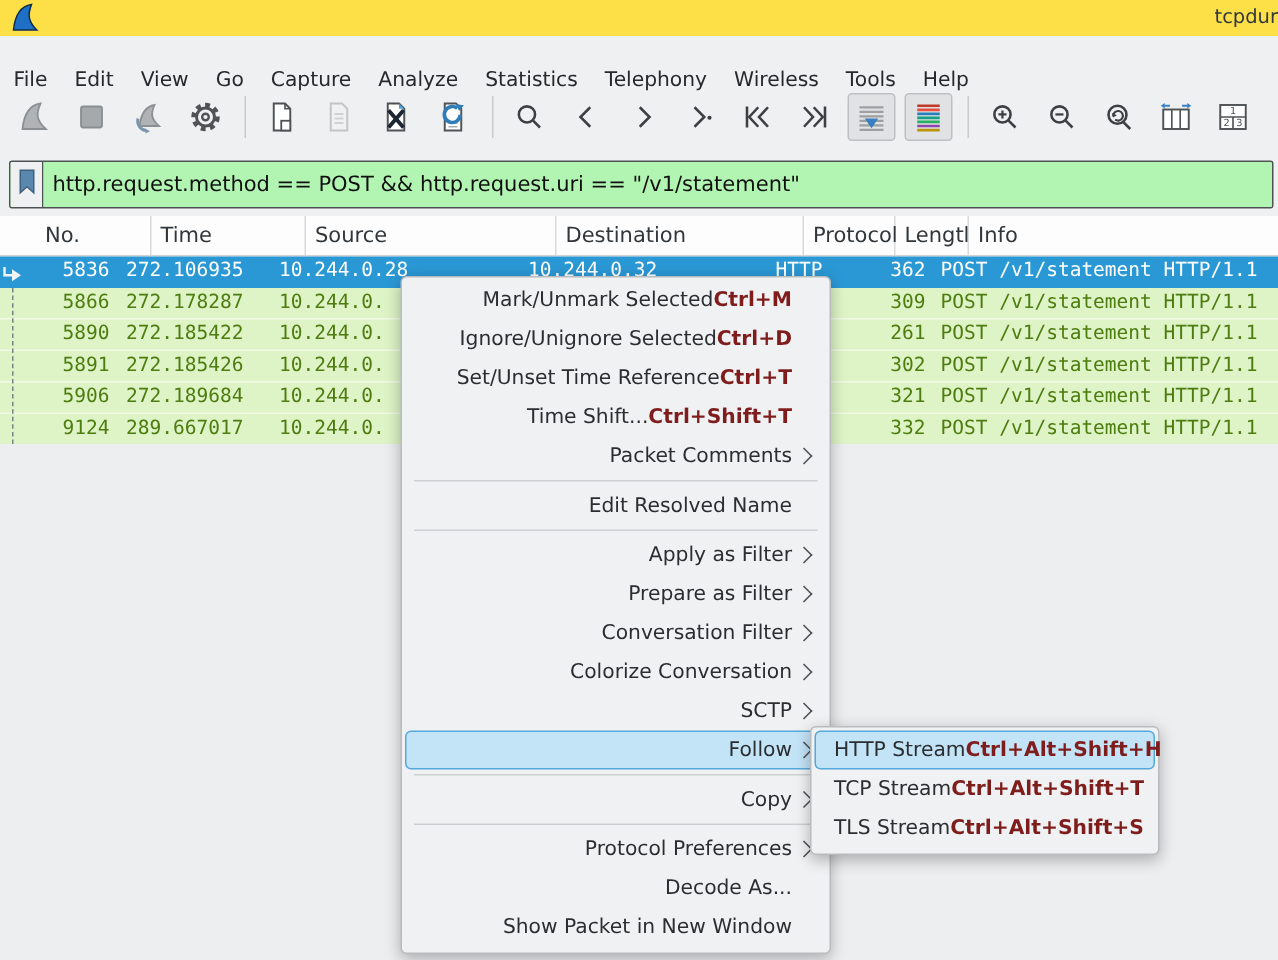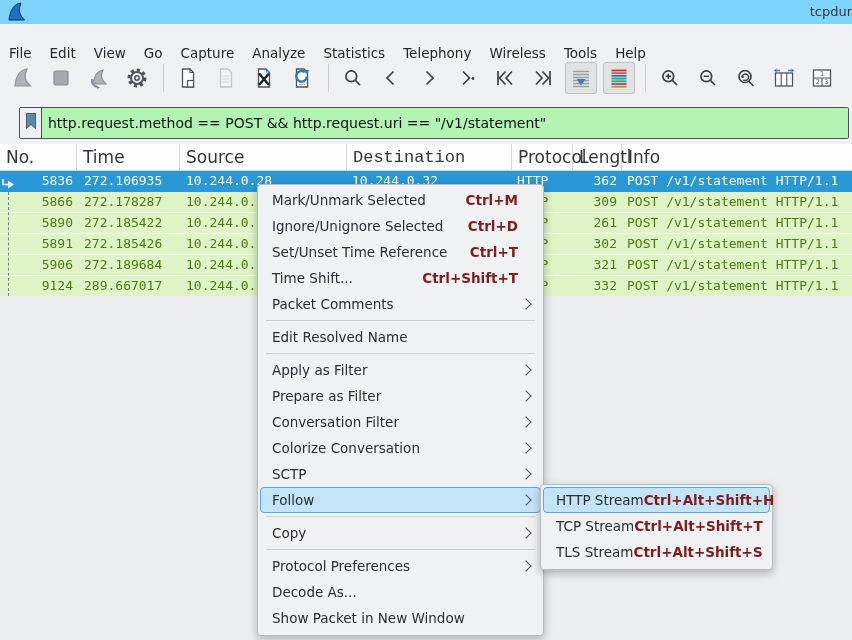--- a/index.html
+++ b/index.html
@@ -1,63 +1,63 @@
 <!DOCTYPE html>
 <html><head>
 <meta charset="utf-8">
 <style>
   html,body{margin:0;padding:0;}
   .screen{position:relative;width:852px;height:640px;background:#eff0f1;overflow:hidden;
           font-family:"DejaVu Sans",sans-serif;color:#26292c;}
   
-  .titlebar{position:absolute;top:0;left:0;right:0;height:24px;background:#7dd3fc;}
+  .titlebar{position:absolute;top:0;left:0;right:0;height:24px;background:#fde047;}
   .app-icon{position:absolute;left:6px;top:1px;width:22px;height:22px;}
   .win-title{position:absolute;right:0px;top:4px;font-size:13px;color:#33383c;white-space:nowrap;}
   
   .menubar{position:absolute;top:24px;left:0;right:0;height:30px;display:flex;align-items:center;padding-left:0;}
   .menubar .mb-item{padding:3px 9px;font-size:13.5px;color:#26292c;cursor:default;margin-top:27px;}
   
   .toolbar{position:absolute;top:54px;left:0;right:0;height:48px;display:flex;align-items:center;padding-left:7px;}
   .tb-btn{width:30px;height:30px;display:flex;align-items:center;justify-content:center;margin-right:6px;border-radius:3px;border:1px solid transparent;}
   .tb-btn.pressed{background:#e0e2e4;border-color:#bdc0c3;}
   .tb-btn.disabled{opacity:.9;}
   .tb-btn svg{display:block;}
   .tb-sep{width:1px;height:28px;background:#c9cbcd;margin:0 8px 0 4px;}
   
-  .filterbar{position:absolute;top:102px;left:16px;right:0;height:42px;display:flex;align-items:center;padding:0 3px;}
+  .filterbar{position:absolute;top:102px;left:3px;right:0;height:42px;display:flex;align-items:center;padding:0 3px;}
   .filter-field{display:flex;flex:1;height:30px;border:1px solid #4f5254;border-radius:2px;overflow:hidden;background:#b2f4b2;}
   .bookmark-btn{width:21px;display:flex;align-items:center;justify-content:center;background:#eef0f1;border-right:1px solid #4f5254;}
   .filter-input{flex:1;border:none;outline:none;background:#b2f4b2;font-family:"DejaVu Sans",sans-serif;
                 font-size:14px;color:#101010;padding:0 6px;}
   
   .plist{position:absolute;top:144px;left:0;right:0;height:152px;background:#fff;}
-  .phead{display:flex;height:26px;background:#fdfdfd;border-bottom:1px solid #cfd1d3;font-size:17px;color:#31363b;}
+  .phead{display:flex;height:26px;background:#fdfdfd;border-bottom:1px solid #cfd1d3;font-size:14px;color:#31363b;padding-left:24px;}
   .phead .hc{display:flex;align-items:center;border-right:1px solid #d8dadb;box-sizing:border-box;padding-left:6px;}
   .phead .hc:last-child{border-right:none;}
   .rows{position:relative;}
   .prow{display:flex;height:21px;line-height:20px;font-family:"DejaVu Sans Mono",monospace;font-size:13px;
         background:#def3c6;color:#4d7c0f;border-bottom:1px solid rgba(255,255,255,.55);box-sizing:border-box;}
   .prow.selected{background:#2a98d5;color:#fff;border-bottom:none;position:relative;}
   .pc{box-sizing:border-box;white-space:nowrap;overflow:hidden;}
   .c-no{width:77px;text-align:right;padding-right:4px;}
   .c-time{width:103px;padding-left:7px;}
   .c-src{width:167px;padding-left:6px;}
   .c-dst{width:165px;padding-left:5px;}
   .c-proto{width:61px;padding-left:5px;}
   .c-len{width:49px;text-align:right;padding-right:5px;}
   .c-info{flex:1;padding-left:5px;}
-  .h-no{width:77px;}.h-time{width:103px;}.h-src{width:167px;}.h-dst{width:165px;font-family:Liberation Mono, monospace;}
+  .h-no{width:77px;}.h-time{width:103px;}.h-src{width:167px;}.h-dst{width:165px;}
   .h-proto{width:61px;}.h-len{width:49px;}.h-info{flex:1;}
   .related-line{position:absolute;left:8px;top:21px;height:104px;width:0;border-left:1px dashed #7d8286;}
   .first-pkt-arrow{position:absolute;left:2px;top:5px;}
   .below-area{position:absolute;top:296px;left:0;right:0;bottom:0;background:#edeef0;}
   
   .menu{position:absolute;background:#f0f1f2;border:1px solid #b9bcbe;border-radius:4px;
         box-shadow:0 3px 10px rgba(0,0,0,.28);padding:2px 0 4px 0;font-size:13.5px;color:#2b2e31;z-index:10;}
-  .ctxmenu{left:257px;top:184px;width:285px;}
+  .ctxmenu{left:267px;top:184px;width:285px;text-align:right;}
   .submenu{left:540px;top:484px;width:231px;z-index:11;text-align:center;}
   .mi{height:26px;display:flex;align-items:center;margin:0 2px;padding:0 4px 0 11px;border:1px solid transparent;border-radius:4px;box-sizing:border-box;}
   .mi .lbl{flex:1;white-space:nowrap;}
   .mi .sc{color:#7f1d1d;white-space:nowrap;font-weight:bold;}
   .mi .arrslot{width:18px;display:flex;justify-content:center;}
   .mi.hl{background:#c3e3f7;border-color:#55a8d9;}
   .arr{width:7px;height:7px;border-top:1.6px solid #4a4d50;border-right:1.6px solid #4a4d50;transform:rotate(45deg);margin-right:3px;}
   .msep{height:0;border-top:1px solid #cdd0d2;margin:3px 8px;}
   .submenu .mi{padding-left:12px;}
   .submenu .sc{margin-right:6px;}

